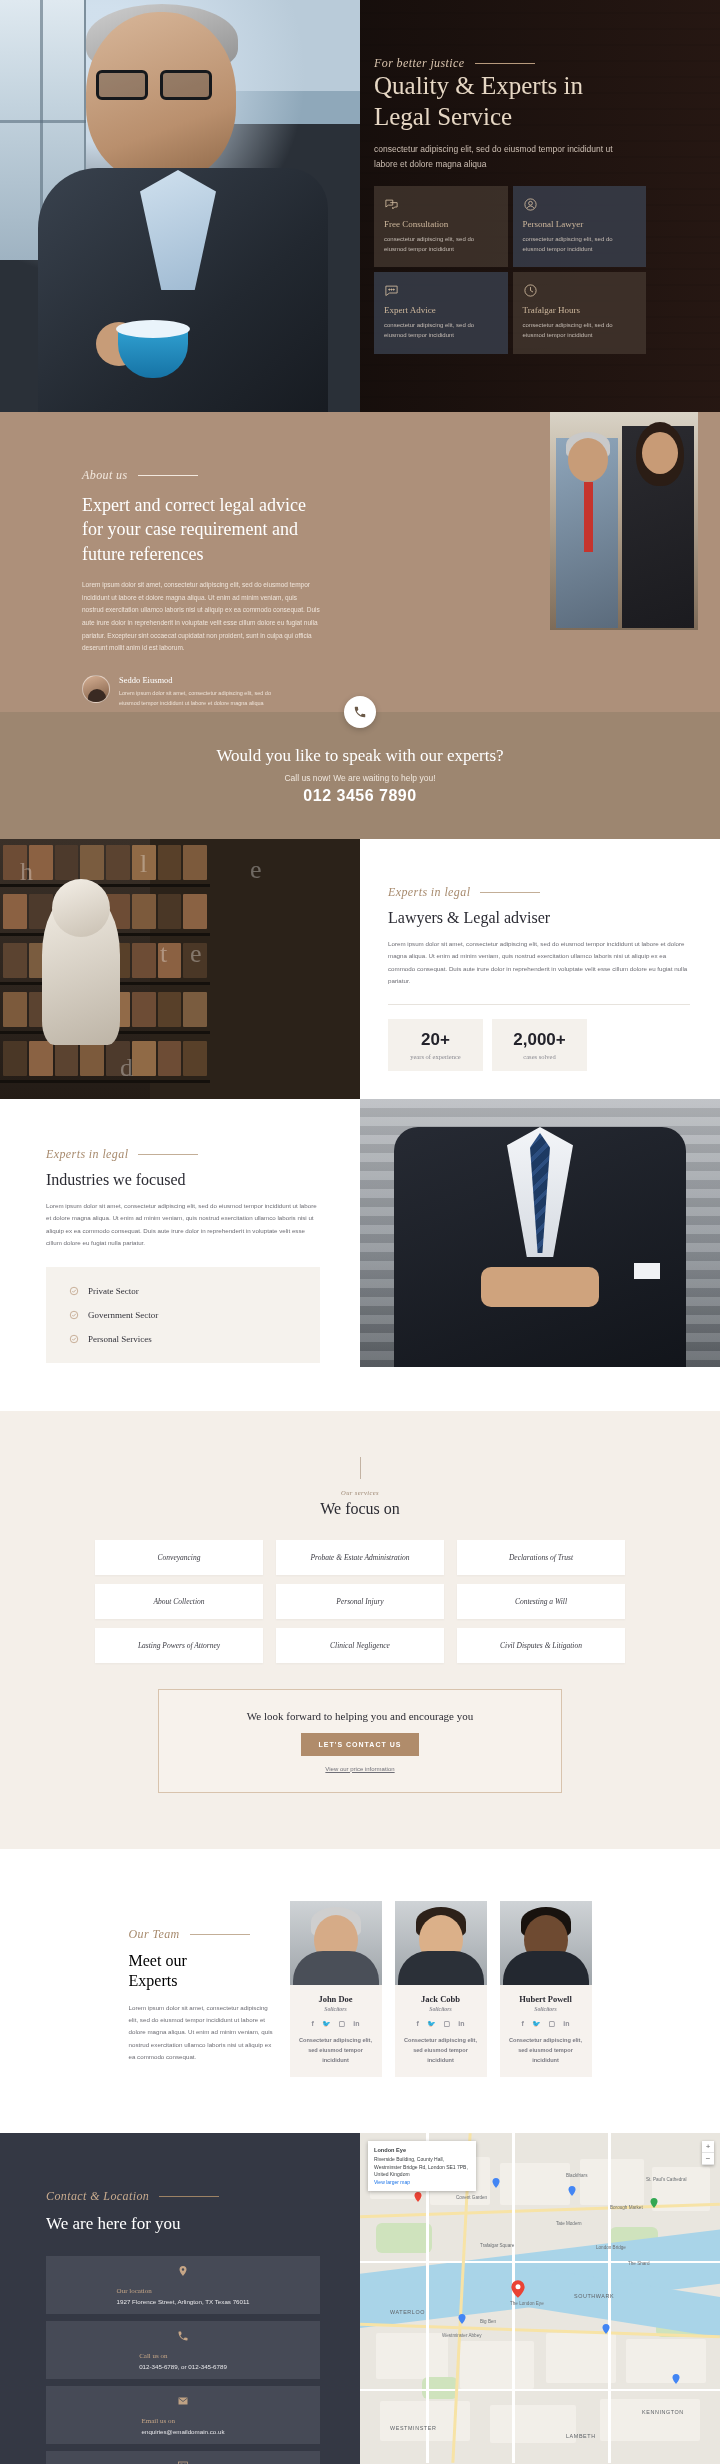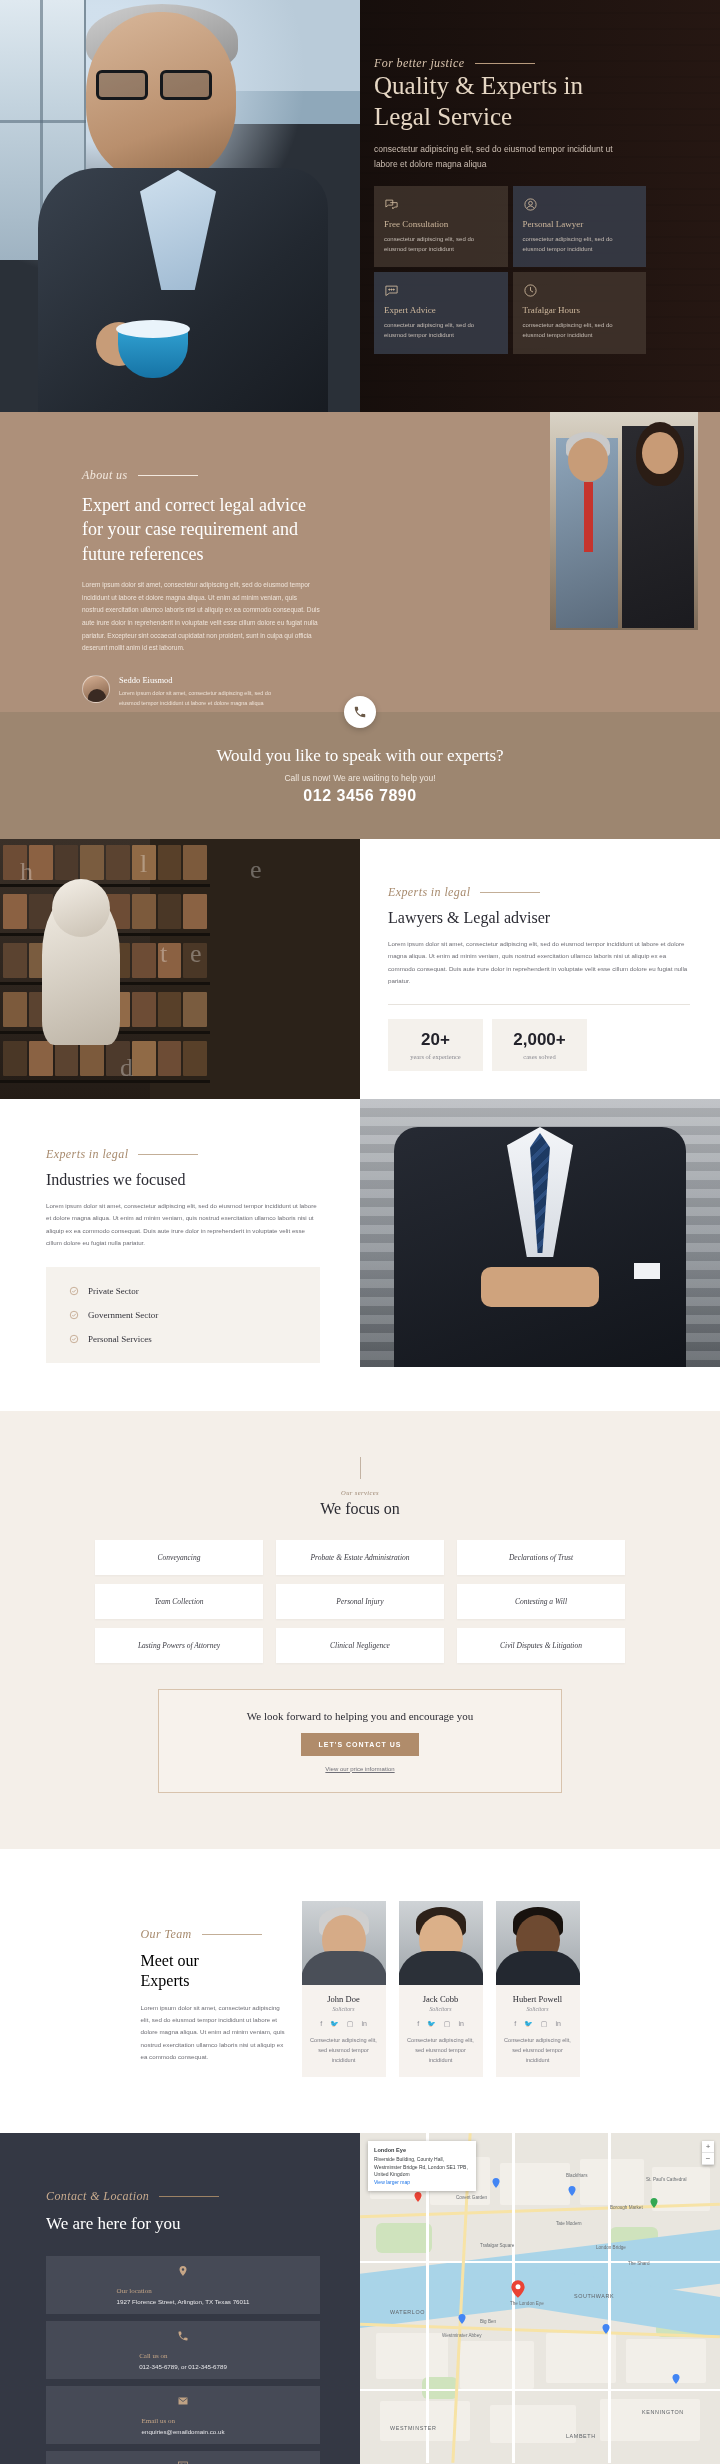--- a/index.html
+++ b/index.html
@@ -212,21 +212,21 @@
     display:inline-block; margin-top:11px; background:#b08c6b; color:#ffffff;
     font-size:7px; font-weight:bold; letter-spacing:1px; padding:8px 18px; border:none; cursor:pointer;
   }
   .focus-cta .link { display:block; margin-top:10px; font-size:6px; color:#6f6f77; text-decoration:underline; }
 
   
   .team { background:#ffffff; padding:52px 0 56px; display:flex; justify-content:center; gap:13px; align-items:flex-start; }
   .team-intro { width:148px; padding-top:26px; }
   .team-intro h2 { font-family:"Liberation Serif", serif; font-weight:400; font-size:16px; line-height:1.25; color:#000000; margin-top:9px; }
   .team-intro p { font-size:6.2px; line-height:2.0; color:#6d6d74; margin-top:11px; }
-  .tcard { width:84px; background:#f6f2ee; }
+  .tcard { width:92px; background:#f6f2ee;font-weight:bold; }
   .tcard .ph { height:84px; position:relative; overflow:hidden; background:linear-gradient(180deg,#cfd3d6,#9fa5aa); }
   .tcard .ph .hd { position:absolute; left:50%; transform:translateX(-50%); top:14px; width:44px; height:50px; border-radius:50%; }
   .tcard .ph .hr { position:absolute; left:50%; transform:translateX(-50%); top:6px; width:50px; height:30px; border-radius:50% 50% 20% 20%; }
   .tcard .ph .bd { position:absolute; left:50%; transform:translateX(-50%); bottom:0; width:86px; height:34px; border-radius:30px 30px 0 0; }
   .tcard .body { padding:9px 8px 12px; text-align:center; }
   .tcard .nm { font-family:"Liberation Serif", serif; font-size:8.5px; color:#2b2b33; }
   .tcard .rl { font-family:"Liberation Serif", serif; font-style:italic; font-size:5.8px; color:#8b8b92; margin-top:2px; }
   .tsoc { display:flex; justify-content:center; gap:8px; margin-top:8px; color:#8d8d95; }
   .tsoc span { font-size:7px; line-height:1; }
   .tcard .dsc { font-size:5.6px; line-height:1.8; color:#7a7a82; margin-top:8px; }
@@ -533,21 +533,21 @@
   <section class="focus">
     <div class="focus-head">
       <div class="vline"></div>
       <div class="ey">Our services</div>
       <h2>We focus on</h2>
     </div>
     <div class="focus-grid">
       <div class="focus-item">Conveyancing</div>
       <div class="focus-item">Probate &amp; Estate Administration</div>
       <div class="focus-item">Declarations of Trust</div>
-      <div class="focus-item">Team Collection</div>
+      <div class="focus-item">About Collection</div>
       <div class="focus-item">Personal Injury</div>
       <div class="focus-item">Contesting a Will</div>
       <div class="focus-item">Lasting Powers of Attorney</div>
       <div class="focus-item">Clinical Negligence</div>
       <div class="focus-item">Civil Disputes &amp; Litigation</div>
     </div>
     <div class="focus-cta">
       <h4>We look forward to helping you and encourage you</h4>
       <button class="btn-primary">LET'S CONTACT US</button>
       <a class="link" href="#">View our price information</a>

